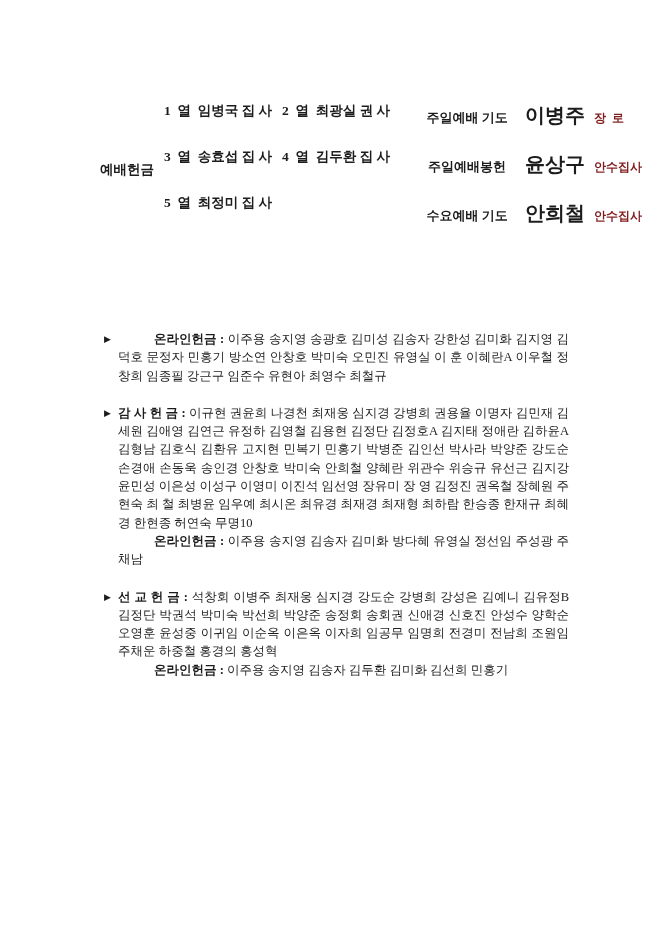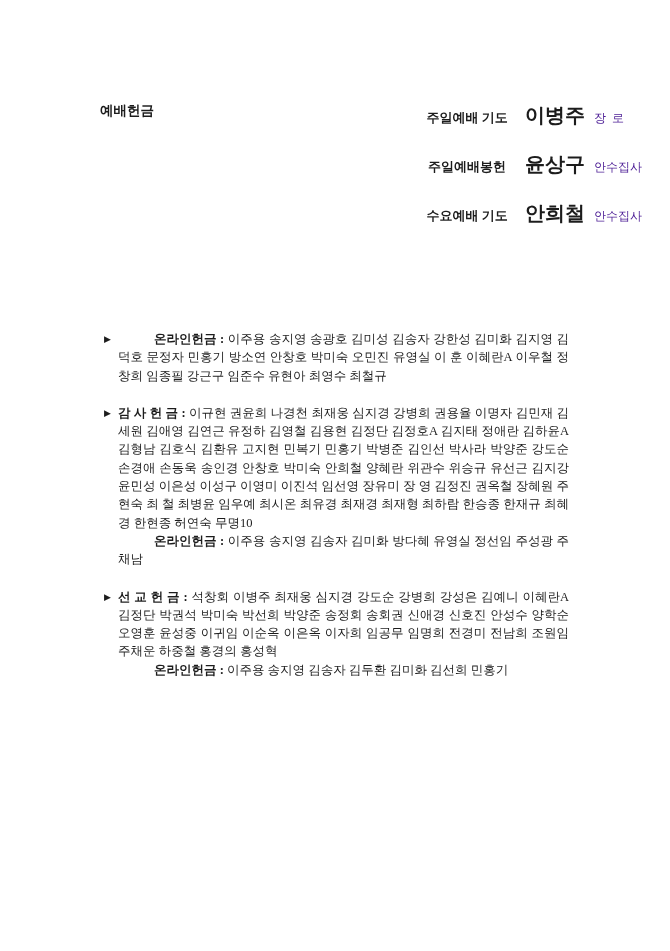--- a/index.html
+++ b/index.html
@@ -61,22 +61,23 @@
   }
   .duty-name {
     white-space: pre;
     font-size: 20px;
     font-weight: 700;
     margin-left: 10px;
   }
   .duty-title {
     white-space: pre;
     font-size: 12px;
-    color: #4c1d95;
+    color: #7f1d1d;
     margin-left: 9px;
+    font-weight: bold;
   }
 
   
   .sections {
     position: absolute;
     left: 105px;
     top: 330px;
     width: 464px;
     font-size: 12.5px;
     line-height: 18.3px;
@@ -106,20 +107,34 @@
     margin-left: 36px;
   }
 </style>
 </head>
 <body>
 
 <div class="page">
 
   <div class="offering-block">
     <span class="ob-label">예배헌금</span>
+    <div class="ob-rows">
+      <div class="ob-row">
+        <span class="ob-cell1">1  열  임병국 집 사</span>
+        <span class="ob-cell2">2  열  최광실 권 사</span>
+      </div>
+      <div class="ob-row">
+        <span class="ob-cell1">3  열  송효섭 집 사</span>
+        <span class="ob-cell2">4  열  김두환 집 사</span>
+      </div>
+      <div class="ob-row">
+        <span class="ob-cell1">5  열  최정미 집 사</span>
+        <span class="ob-cell2"></span>
+      </div>
+    </div>
   </div>
 
   <div class="duty-block">
     <div class="duty-row">
       <span class="duty-role">주일예배 기도</span>
       <span class="duty-name">이병주</span>
       <span class="duty-title">장  로</span>
     </div>
     <div class="duty-row">
       <span class="duty-role">주일예배봉헌</span>
@@ -141,19 +156,19 @@
     </div>
 
     <div class="section">
       <span class="sec-marker">▶</span>
       <p class="sec-para"><span class="sec-label">감 사 헌 금 : </span><span class="sec-names">이규현 권윤희 나경천 최재웅 심지경 강병희 권용율 이명자 김민재 김세원 김애영 김연근 유정하 김영철 김용현 김정단 김정호A 김지태 정애란 김하윤A 김형남 김호식 김환유 고지현 민복기 민홍기 박병준 김인선 박사라 박양준 강도순 손경애 손동욱 송인경 안창호 박미숙 안희철 양혜란 위관수 위승규 유선근 김지강 윤민성 이은성 이성구 이영미 이진석 임선영 장유미 장 영 김정진 권옥철 장혜원 주현숙 최 철 최병윤 임우예 최시온 최유경 최재경 최재형 최하람 한승종 한재규 최혜경 한현종 허연숙 무명10</span></p>
       <p class="sec-para"><span class="online-label">온라인헌금 : </span><span class="online-names">이주용 송지영 김송자 김미화 방다혜 유영실 정선임 주성광 주채남</span></p>
     </div>
 
     <div class="section">
       <span class="sec-marker">▶</span>
-      <p class="sec-para"><span class="sec-label">선 교 헌 금 : </span><span class="sec-names">석창회 이병주 최재웅 심지경 강도순 강병희 강성은 김예니 이혜란A 김정단 박권석 박미숙 박선희 박양준 송정회 송회권 신애경 신호진 안성수 양학순 오영훈 윤성중 이귀임 이순옥 이은옥 이자희 임공무 임명희 전경미 전남희 조원임 주채운 하중철 홍경의 홍성혁</span></p>
+      <p class="sec-para"><span class="sec-label">선 교 헌 금 : </span><span class="sec-names">석창회 이병주 최재웅 심지경 강도순 강병희 강성은 김예니 김유정B 김정단 박권석 박미숙 박선희 박양준 송정회 송회권 신애경 신호진 안성수 양학순 오영훈 윤성중 이귀임 이순옥 이은옥 이자희 임공무 임명희 전경미 전남희 조원임 주채운 하중철 홍경의 홍성혁</span></p>
       <p class="sec-para"><span class="online-label">온라인헌금 : </span><span class="online-names">이주용 송지영 김송자 김두환 김미화 김선희 민홍기</span></p>
     </div>
 
   </div>
 
 </div>
 
 </body></html>

